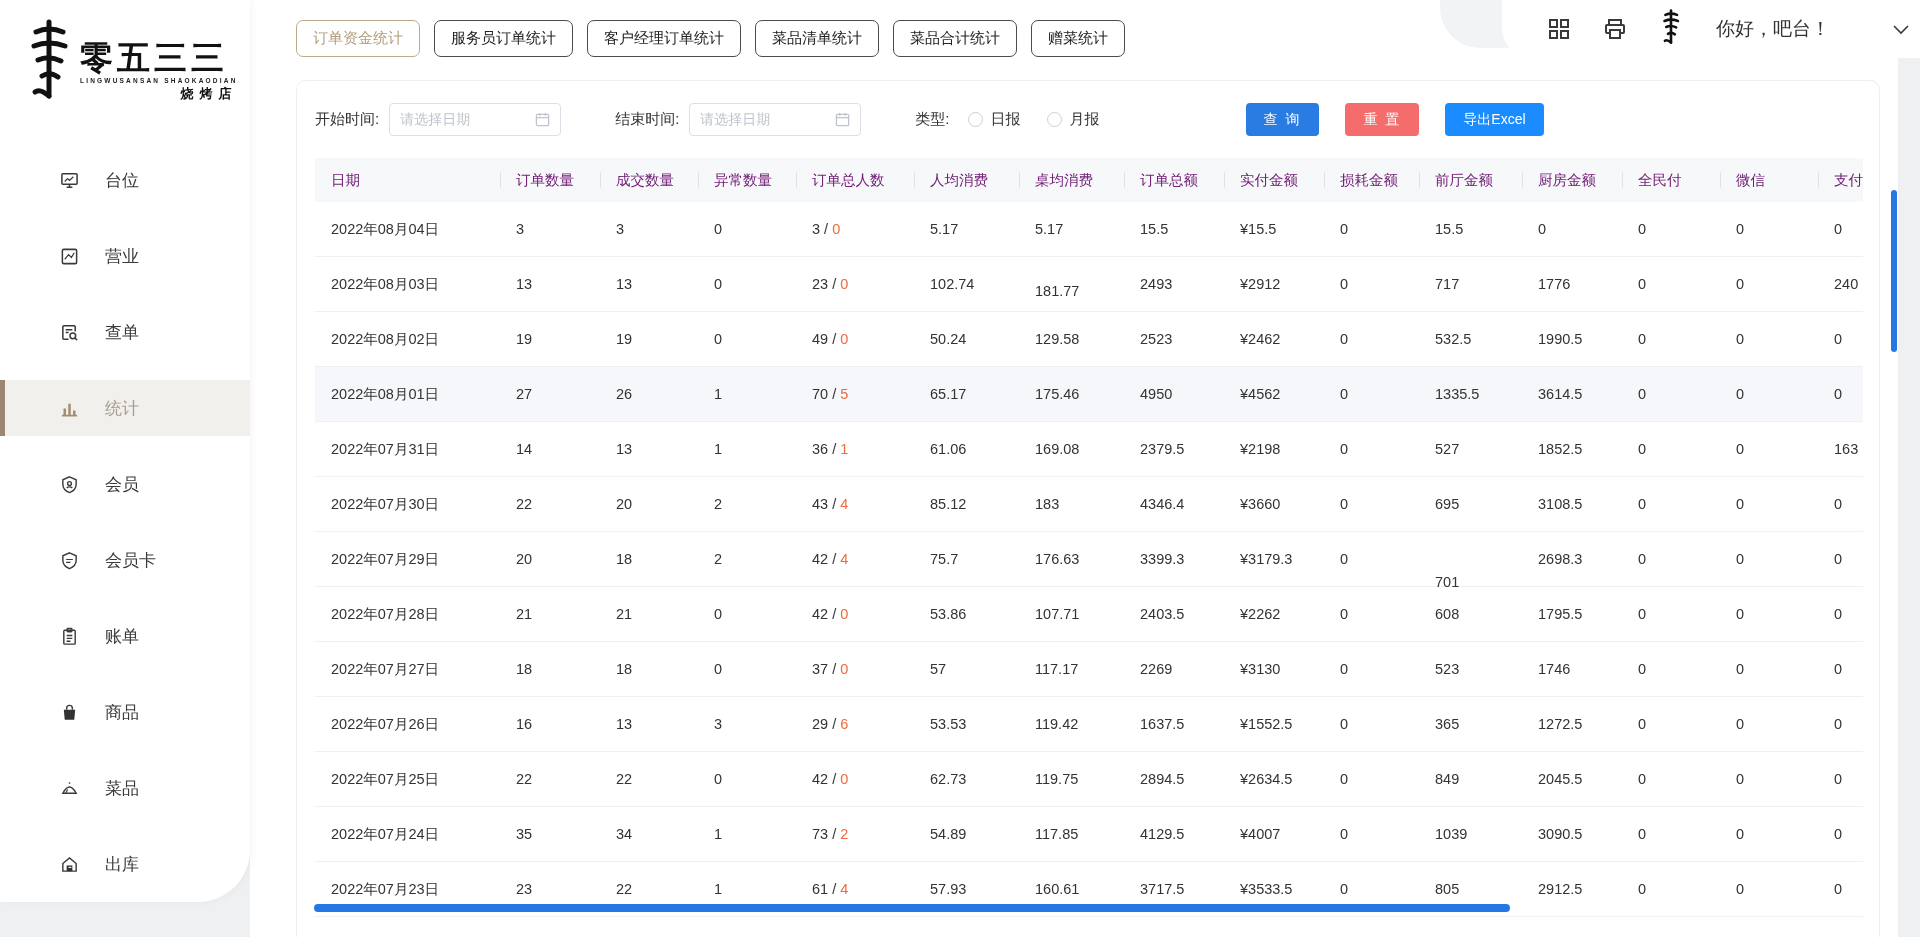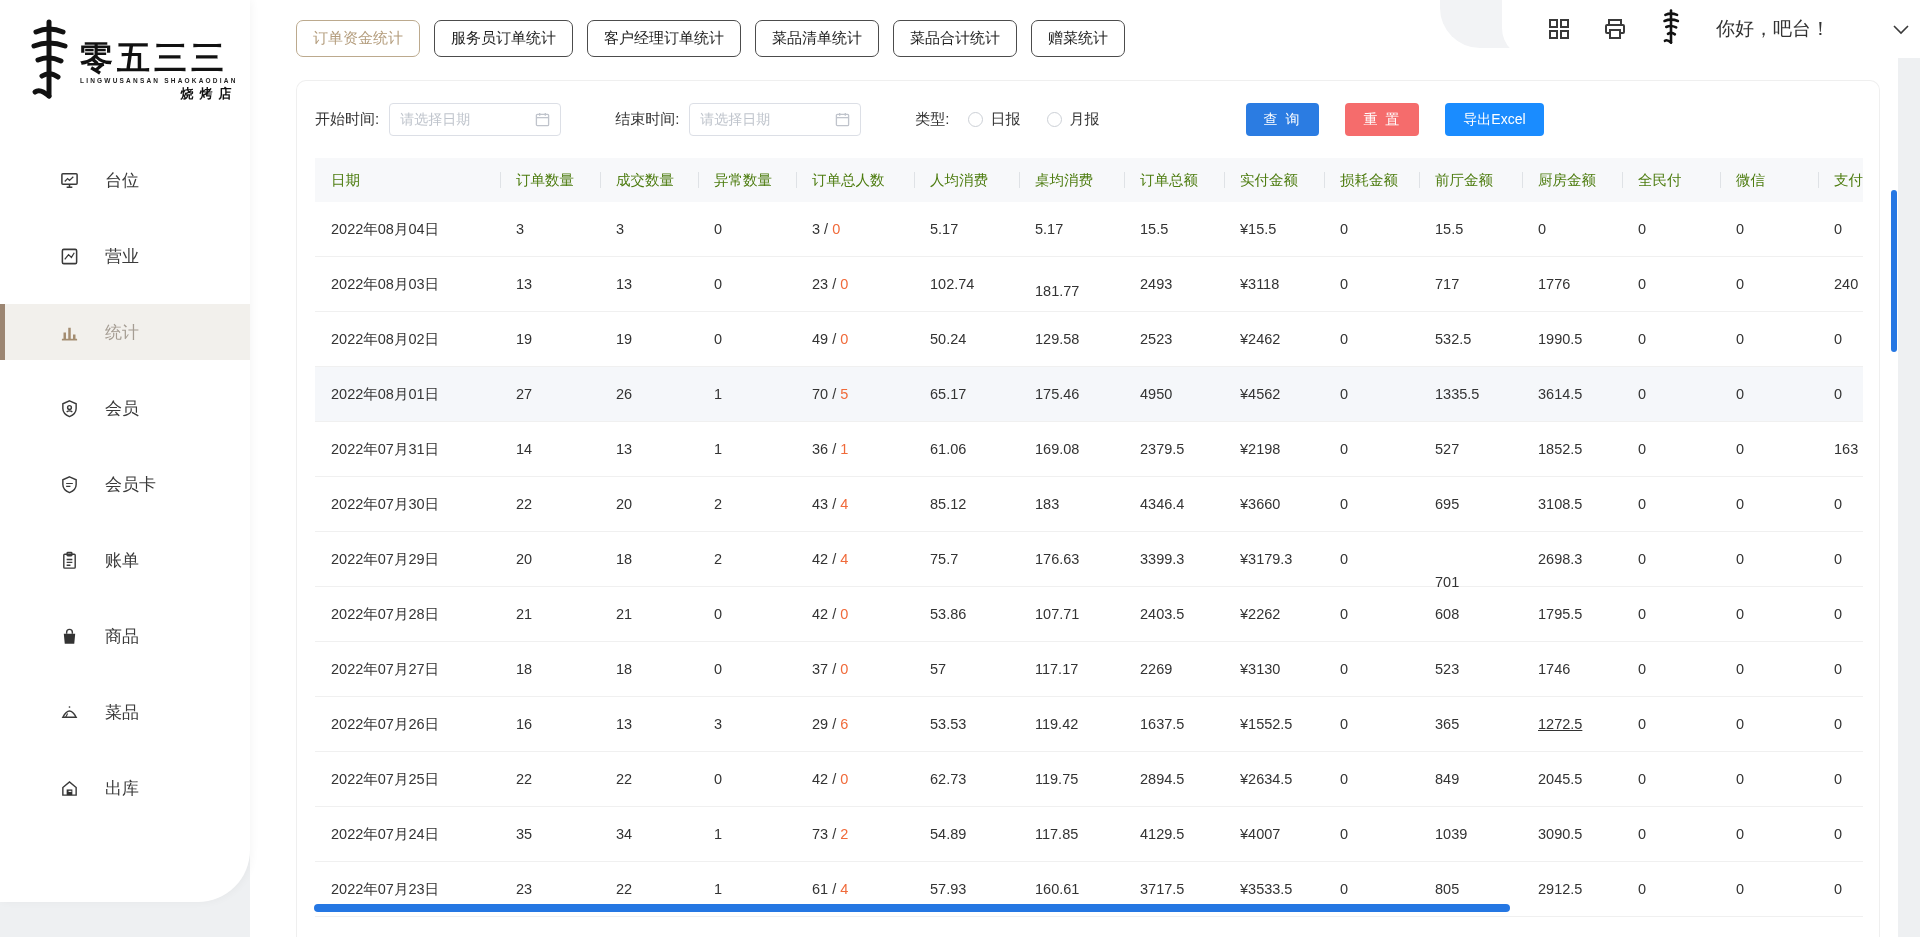--- a/index.html
+++ b/index.html
@@ -65,21 +65,21 @@
   .btn { height:33px; border:none; border-radius:4px; color:#fff; font-size:14px; padding:0 18px;
     margin-right:26px; cursor:pointer; font-family:inherit; letter-spacing:2px; }
   .btn.query { background:#2b7ce2; }
   .btn.reset { background:#f56c6c; }
   .btn.export { background:#1a8cff; letter-spacing:0; }
 
   
   .table-wrap { margin-top:22px; overflow:hidden; width:1548px; position:relative; }
   .tbl { width:1598px; }
   .thead { display:flex; background:#f7f8fa; height:44px; align-items:center; }
-  .th { font-size:14.5px; color:#4d7c0f; padding-left:16px; position:relative; height:20px; line-height:20px; }
+  .th { font-size:14.5px; color:#701a75; padding-left:16px; position:relative; height:20px; line-height:20px; }
   .th:not(:first-child)::before { content:""; position:absolute; left:0; top:2px; width:1px; height:16px; background:#dfe2e6; }
   .tr { display:flex; height:55px; align-items:center; border-bottom:1px solid #f0f0f0; background:#fff; }
   .tr.hover { background:#f5f7fa; }
   .td { font-size:14.5px; color:#333; padding-left:16px; white-space:nowrap; }
   .td .orange { color:#f06a3a; }
 
   
   .hscroll { position:absolute; left:314px; top:904px; width:1196px; height:8px; border-radius:4px;
     background:#2577e3; z-index:6; cursor:pointer; }
   .vscroll { position:absolute; left:1891px; top:190px; width:6px; height:162px; border-radius:3px;
@@ -125,20 +125,31 @@
         <span>台位</span>
       </div>
       <div class="side-item">
         <span class="s-icon">
           <svg viewBox="0 0 20 20" fill="none" stroke-width="1.6">
             <rect x="2.5" y="2.5" width="15" height="15" rx="1.5"></rect>
             <path d="M5 13 L9 8 L12 11 L15 6" stroke-width="1.3"></path>
           </svg>
         </span>
         <span>营业</span>
+      </div>
+      <div class="side-item">
+        <span class="s-icon">
+          <svg viewBox="0 0 20 20" fill="none" stroke-width="1.6">
+            <path d="M16 9 V4 a1 1 0 0 0 -1 -1 H4 a1 1 0 0 0 -1 1 V16 a1 1 0 0 0 1 1 H9"></path>
+            <path d="M6 7 H13 M6 10 H9"></path>
+            <circle cx="13.5" cy="13.5" r="3"></circle>
+            <path d="M15.8 15.8 L18 18"></path>
+          </svg>
+        </span>
+        <span>查单</span>
       </div>
       <div class="side-item active">
         <span class="s-icon">
           <svg viewBox="0 0 20 20" fill="none" stroke-width="1.8">
             <path d="M2 17.5 H18"></path>
             <path d="M5 17 V10 M10 17 V5 M15 17 V12" stroke-width="2.6"></path>
           </svg>
         </span>
         <span>统计</span>
       </div>
@@ -323,21 +334,21 @@
           </div>
           <div class="tr">
             <div class="td" style="width: 185px;">2022年08月03日</div>
             <div class="td" style="width: 100px;">13</div>
             <div class="td" style="width: 98px;">13</div>
             <div class="td" style="width: 98px;">0</div>
             <div class="td" style="width: 118px;">23 / <span class="orange" style="color: rgb(240, 106, 58);">0</span></div>
             <div class="td" style="width: 105px;">102.74</div>
             <div class="td" style="width: 105px; margin-top: 13px;">181.77</div>
             <div class="td" style="width: 100px;">2493</div>
-            <div class="td" style="width: 100px;">¥3118</div>
+            <div class="td" style="width: 100px;">¥2912</div>
             <div class="td" style="width: 95px;">0</div>
             <div class="td" style="width: 103px;">717</div>
             <div class="td" style="width: 100px;">1776</div>
             <div class="td" style="width: 98px;">0</div>
             <div class="td" style="width: 98px;">0</div>
             <div class="td" style="width: 95px;">240</div>
           </div>
           <div class="tr">
             <div class="td" style="width: 185px;">2022年08月02日</div>
             <div class="td" style="width: 100px;">19</div>
@@ -462,21 +473,21 @@
             <div class="td" style="width: 100px;">16</div>
             <div class="td" style="width: 98px;">13</div>
             <div class="td" style="width: 98px;">3</div>
             <div class="td" style="width: 118px;">29 / <span class="orange" style="color: rgb(240, 106, 58);">6</span></div>
             <div class="td" style="width: 105px;">53.53</div>
             <div class="td" style="width: 105px;">119.42</div>
             <div class="td" style="width: 100px;">1637.5</div>
             <div class="td" style="width: 100px;">¥1552.5</div>
             <div class="td" style="width: 95px;">0</div>
             <div class="td" style="width: 103px;">365</div>
-            <div class="td" style="width: 100px; text-decoration: underline;">1272.5</div>
+            <div class="td" style="width: 100px;">1272.5</div>
             <div class="td" style="width: 98px;">0</div>
             <div class="td" style="width: 98px;">0</div>
             <div class="td" style="width: 95px;">0</div>
           </div>
           <div class="tr">
             <div class="td" style="width: 185px;">2022年07月25日</div>
             <div class="td" style="width: 100px;">22</div>
             <div class="td" style="width: 98px;">22</div>
             <div class="td" style="width: 98px;">0</div>
             <div class="td" style="width: 118px;">42 / <span class="orange" style="color: rgb(240, 106, 58);">0</span></div>

